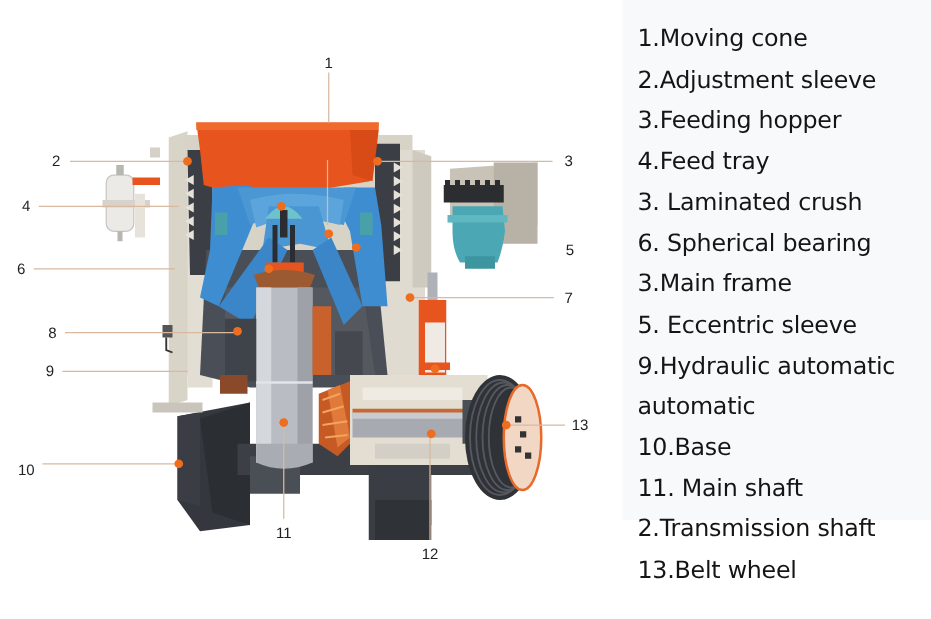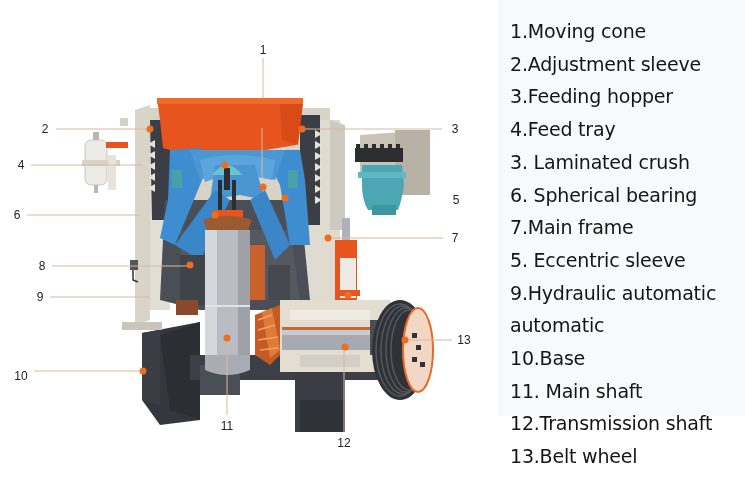--- a/index.html
+++ b/index.html
@@ -247,22 +247,22 @@
 </div>
 
 <div class="legend-panel">
   <ul class="legend-list">
     <li class="legend-item">1.Moving cone</li>
     <li class="legend-item">2.Adjustment sleeve</li>
     <li class="legend-item">3.Feeding hopper</li>
     <li class="legend-item">4.Feed tray</li>
     <li class="legend-item">3. Laminated crush</li>
     <li class="legend-item">6. Spherical bearing</li>
-    <li class="legend-item">7.Main frame</li>
+    <li class="legend-item">3.Main frame</li>
     <li class="legend-item">5. Eccentric sleeve</li>
     <li class="legend-item">9.Hydraulic automatic</li>
     <li class="legend-item">automatic</li>
     <li class="legend-item">10.Base</li>
     <li class="legend-item">11. Main shaft</li>
-    <li class="legend-item">12.Transmission shaft</li>
+    <li class="legend-item">2.Transmission shaft</li>
     <li class="legend-item">13.Belt wheel</li>
   </ul>
 </div>
 
 </body></html>

